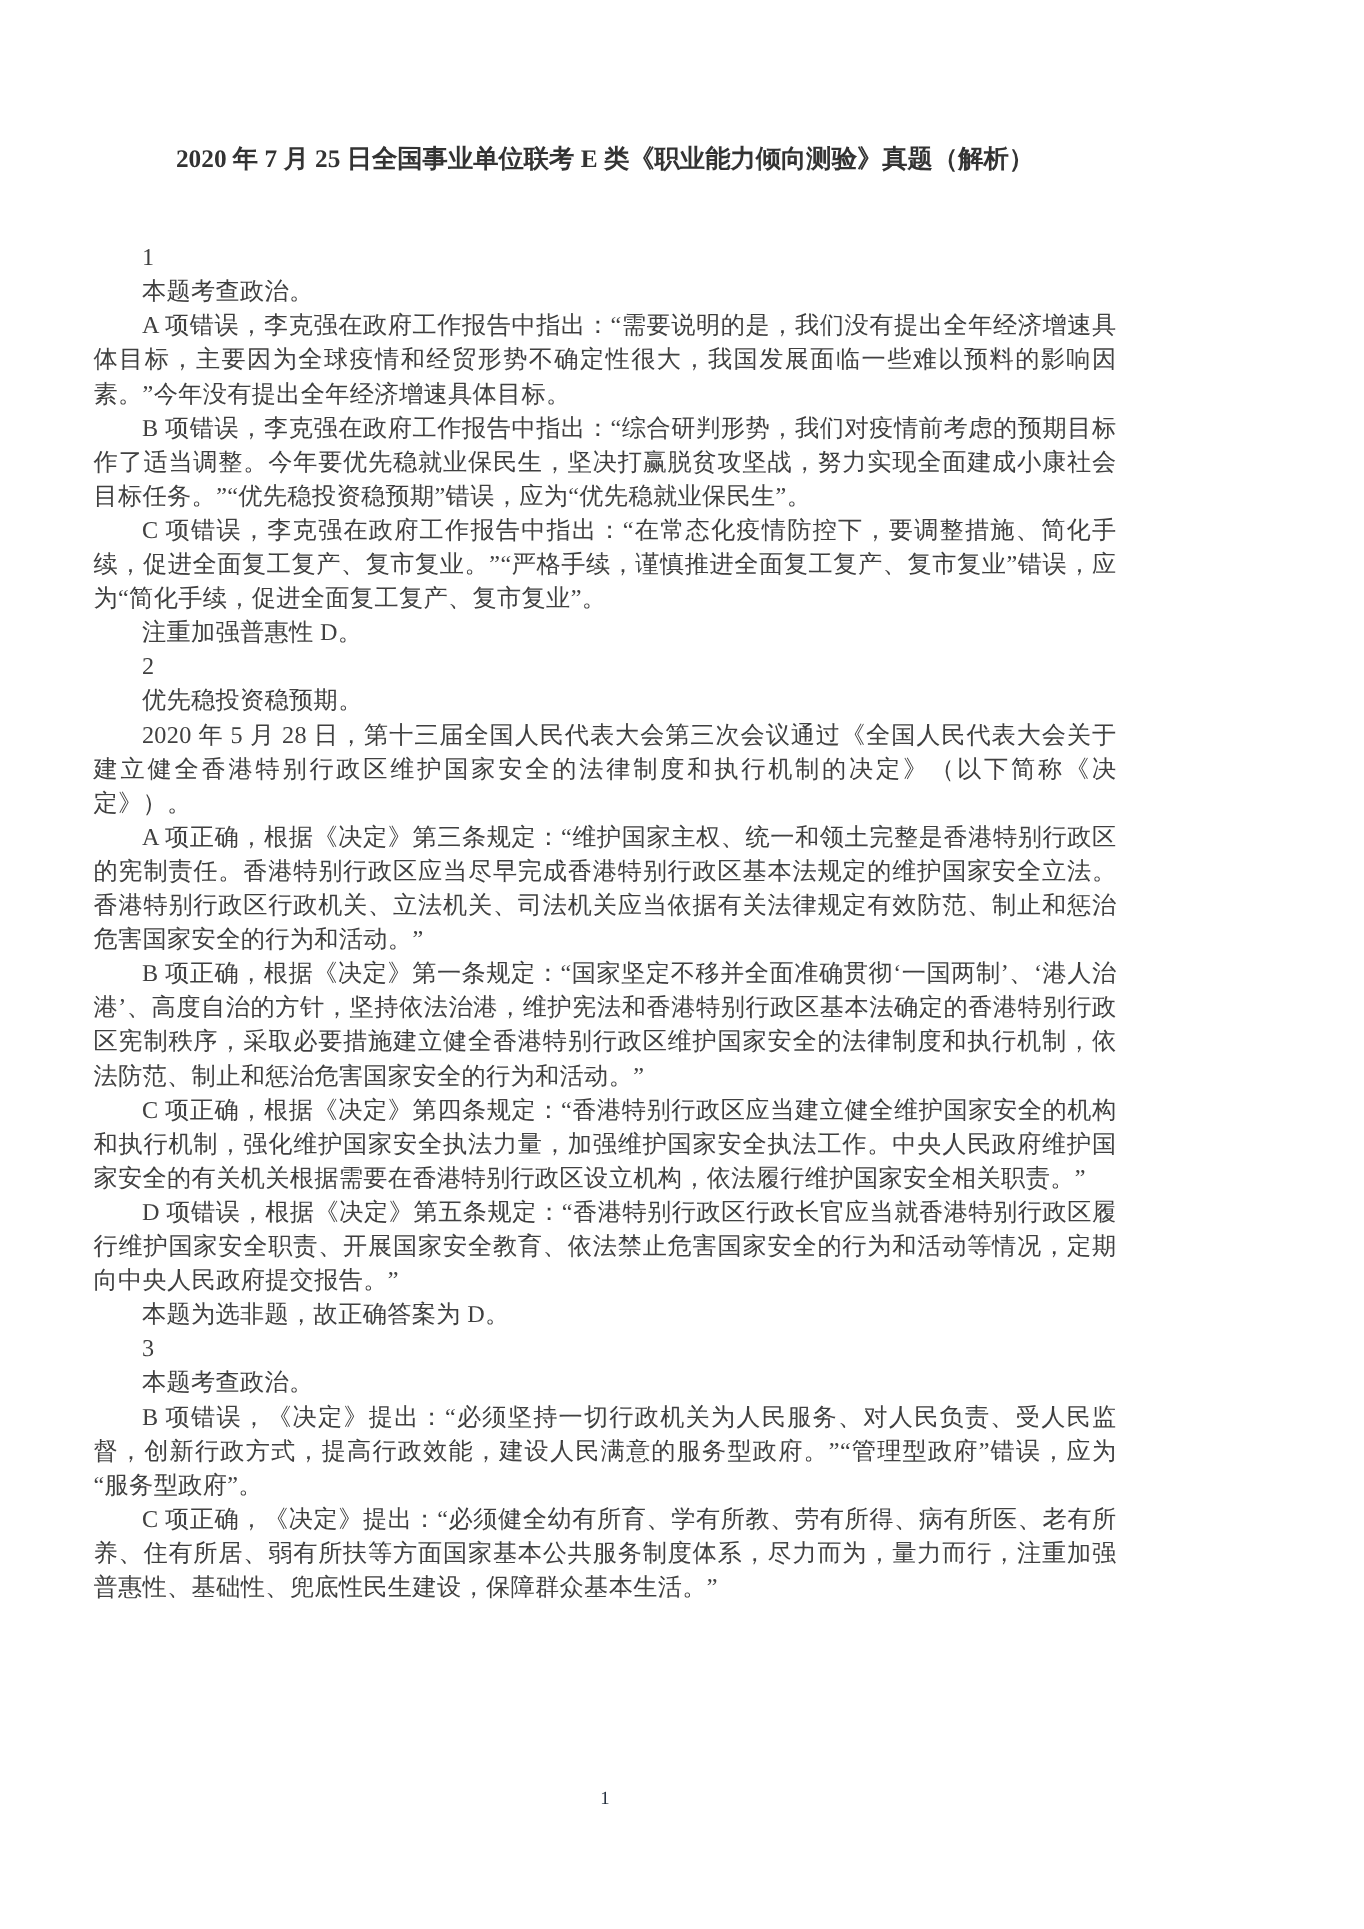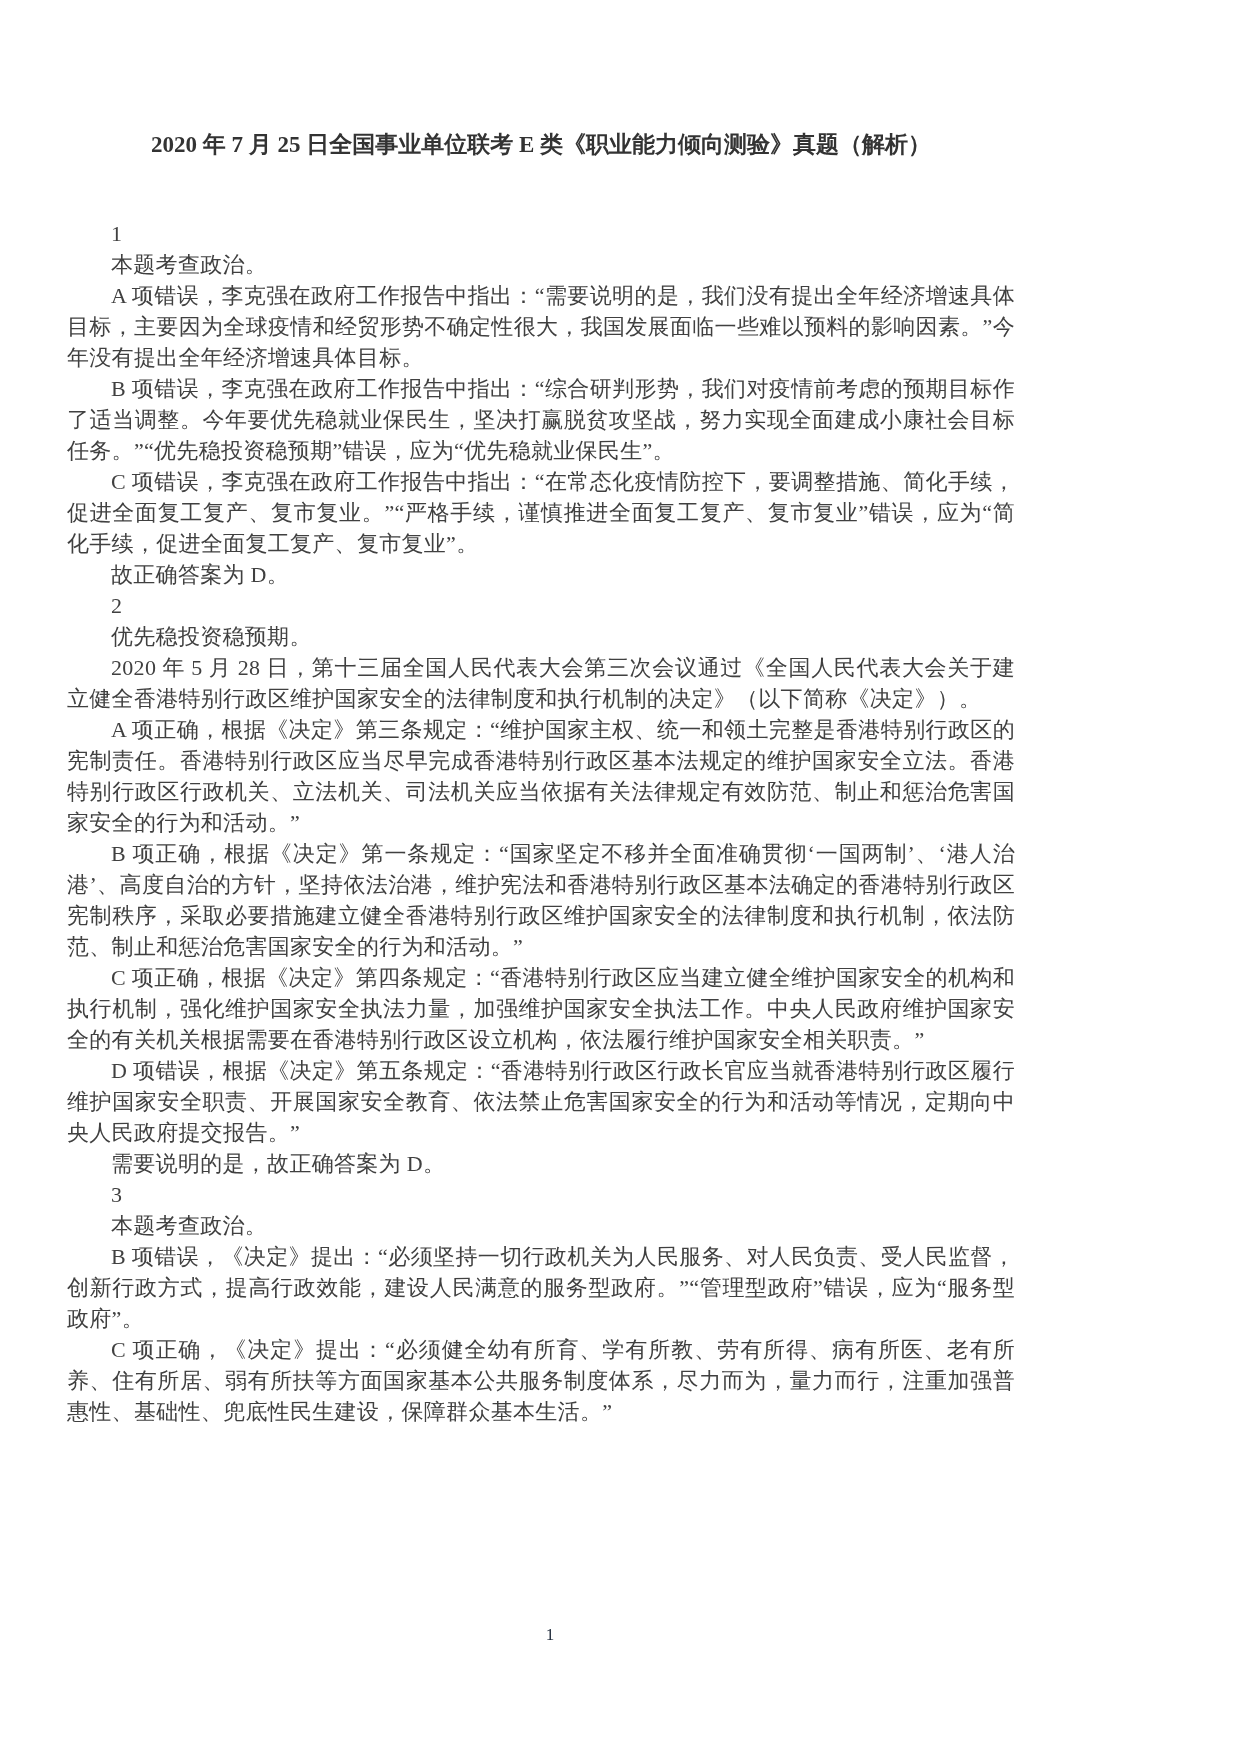--- a/index.html
+++ b/index.html
@@ -12,21 +12,21 @@
     height: 1754px;
     position: relative;
     font-family: "Liberation Serif", "DejaVu Serif", serif;
     color: #404040;
     overflow: hidden;
   }
   .page {
     box-sizing: border-box;
     width: 1100px;
     height: 1754px;
-    padding: 130px 85px 0 67px;
+    padding: 130px 85px 0 85px;
     position: relative;
   }
   .doc-title {
     margin: 0 0 58px 0;
     font-size: 23px;
     line-height: 30px;
     font-weight: bold;
     text-align: center;
     color: #333333;
   }
@@ -55,29 +55,29 @@
 <div class="page">
 
   <h1 class="doc-title">2020 年 7 月 25 日全国事业单位联考 E 类《职业能力倾向测验》真题（解析）</h1>
 
   <div class="body-text">
     <p>1</p>
     <p>本题考查政治。</p>
     <p>A 项错误，李克强在政府工作报告中指出：“需要说明的是，我们没有提出全年经济增速具体目标，主要因为全球疫情和经贸形势不确定性很大，我国发展面临一些难以预料的影响因素。”今年没有提出全年经济增速具体目标。</p>
     <p>B 项错误，李克强在政府工作报告中指出：“综合研判形势，我们对疫情前考虑的预期目标作了适当调整。今年要优先稳就业保民生，坚决打赢脱贫攻坚战，努力实现全面建成小康社会目标任务。”“优先稳投资稳预期”错误，应为“优先稳就业保民生”。</p>
     <p>C 项错误，李克强在政府工作报告中指出：“在常态化疫情防控下，要调整措施、简化手续，促进全面复工复产、复市复业。”“严格手续，谨慎推进全面复工复产、复市复业”错误，应为“简化手续，促进全面复工复产、复市复业”。</p>
-    <p>故正确答案为 D。</p>
+    <p>注重加强普惠性 D。</p>
     <p>2</p>
     <p>优先稳投资稳预期。</p>
     <p>2020 年 5 月 28 日，第十三届全国人民代表大会第三次会议通过《全国人民代表大会关于建立健全香港特别行政区维护国家安全的法律制度和执行机制的决定》（以下简称《决定》）。</p>
     <p>A 项正确，根据《决定》第三条规定：“维护国家主权、统一和领土完整是香港特别行政区的宪制责任。香港特别行政区应当尽早完成香港特别行政区基本法规定的维护国家安全立法。香港特别行政区行政机关、立法机关、司法机关应当依据有关法律规定有效防范、制止和惩治危害国家安全的行为和活动。”</p>
     <p>B 项正确，根据《决定》第一条规定：“国家坚定不移并全面准确贯彻‘一国两制’、‘港人治港’、高度自治的方针，坚持依法治港，维护宪法和香港特别行政区基本法确定的香港特别行政区宪制秩序，采取必要措施建立健全香港特别行政区维护国家安全的法律制度和执行机制，依法防范、制止和惩治危害国家安全的行为和活动。”</p>
     <p>C 项正确，根据《决定》第四条规定：“香港特别行政区应当建立健全维护国家安全的机构和执行机制，强化维护国家安全执法力量，加强维护国家安全执法工作。中央人民政府维护国家安全的有关机关根据需要在香港特别行政区设立机构，依法履行维护国家安全相关职责。”</p>
     <p>D 项错误，根据《决定》第五条规定：“香港特别行政区行政长官应当就香港特别行政区履行维护国家安全职责、开展国家安全教育、依法禁止危害国家安全的行为和活动等情况，定期向中央人民政府提交报告。”</p>
-    <p>需要说明的是，故正确答案为 D。</p>
+    <p>本题为选非题，故正确答案为 D。</p>
     <p>3</p>
     <p>本题考查政治。</p>
     <p>B 项错误，《决定》提出：“必须坚持一切行政机关为人民服务、对人民负责、受人民监督，创新行政方式，提高行政效能，建设人民满意的服务型政府。”“管理型政府”错误，应为“服务型政府”。</p>
     <p>C 项正确，《决定》提出：“必须健全幼有所育、学有所教、劳有所得、病有所医、老有所养、住有所居、弱有所扶等方面国家基本公共服务制度体系，尽力而为，量力而行，注重加强普惠性、基础性、兜底性民生建设，保障群众基本生活。”</p>
   </div>
 
   <div class="page-footer">1</div>
 
 </div>
 

